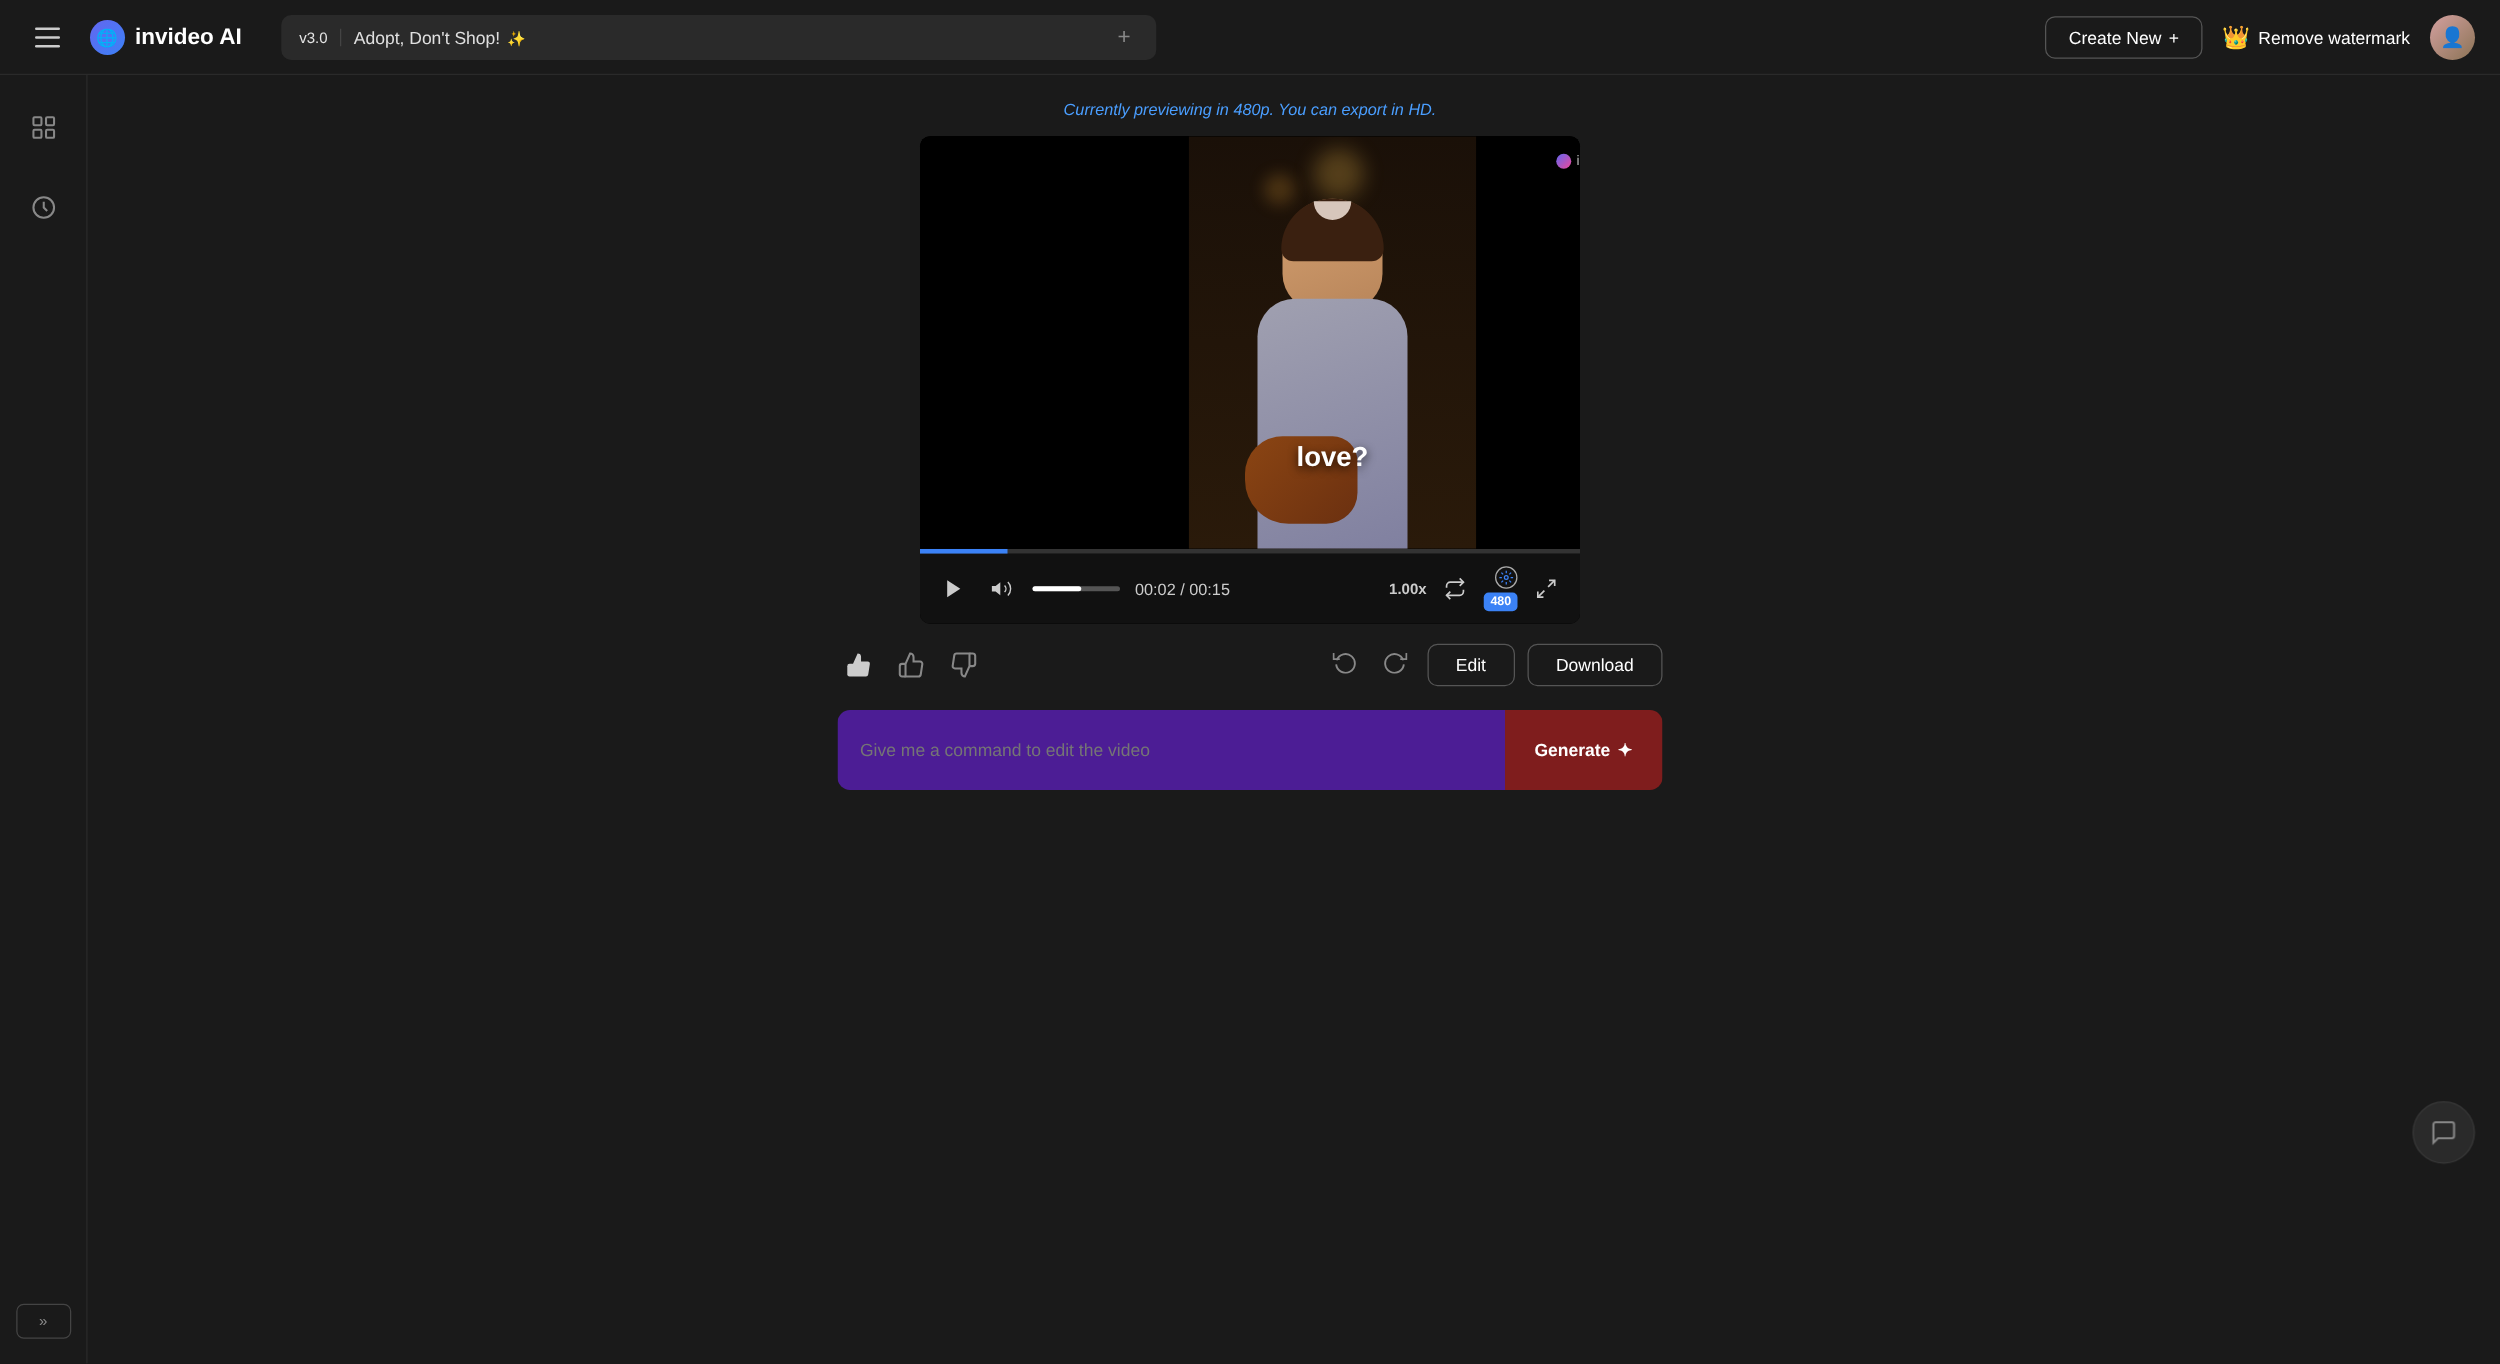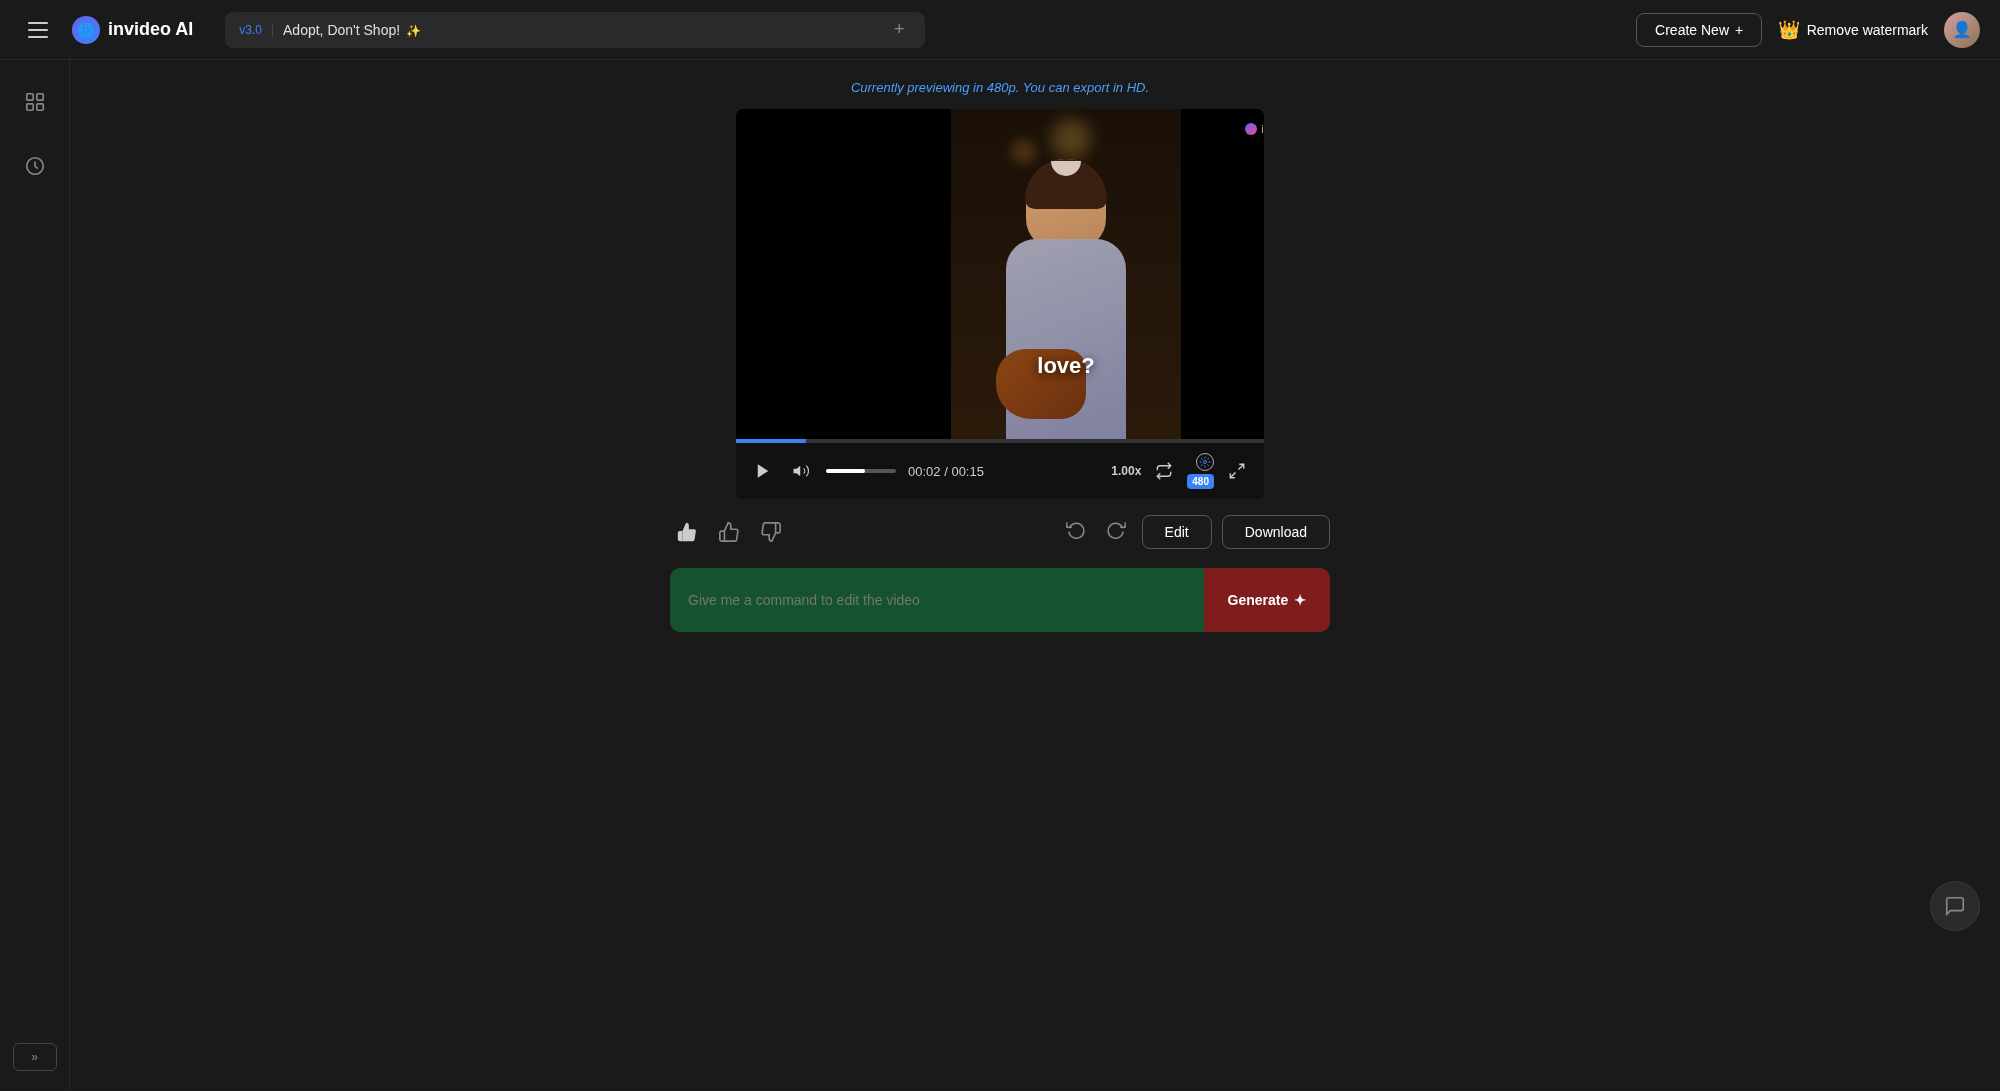--- a/index.html
+++ b/index.html
@@ -63,21 +63,21 @@
       background: #2a2a2a;
       border-radius: 8px;
       padding: 6px 14px;
       gap: 10px;
       flex: 1;
       max-width: 700px;
       margin-left: 16px;
     }
     .version-badge {
       font-size: 12px;
-      color: #3b82f6;
+      color: #e5e5e5;
       border-right: 1px solid #444;
       padding-right: 10px;
     }
     .project-name {
       font-size: 14px;
       color: #e0e0e0;
       display: flex;
       align-items: flex-end;
       gap: 6px;
     }
@@ -393,21 +393,21 @@
     .command-row {
       display: flex;
       width: 660px;
       margin-top: 18px;
       gap: 0;
       border-radius: 10px;
       overflow: hidden;
     }
     .command-input {
       flex: 1;
-      background: #14532d;
+      background: #4c1d95;
       border: none;
       color: #aaa;
       font-size: 14px;
       padding: 24px 18px;
       outline: none;
     }
     .generate-btn {
       background: #7f1d1d;
       border: none;
       color: #fff;

